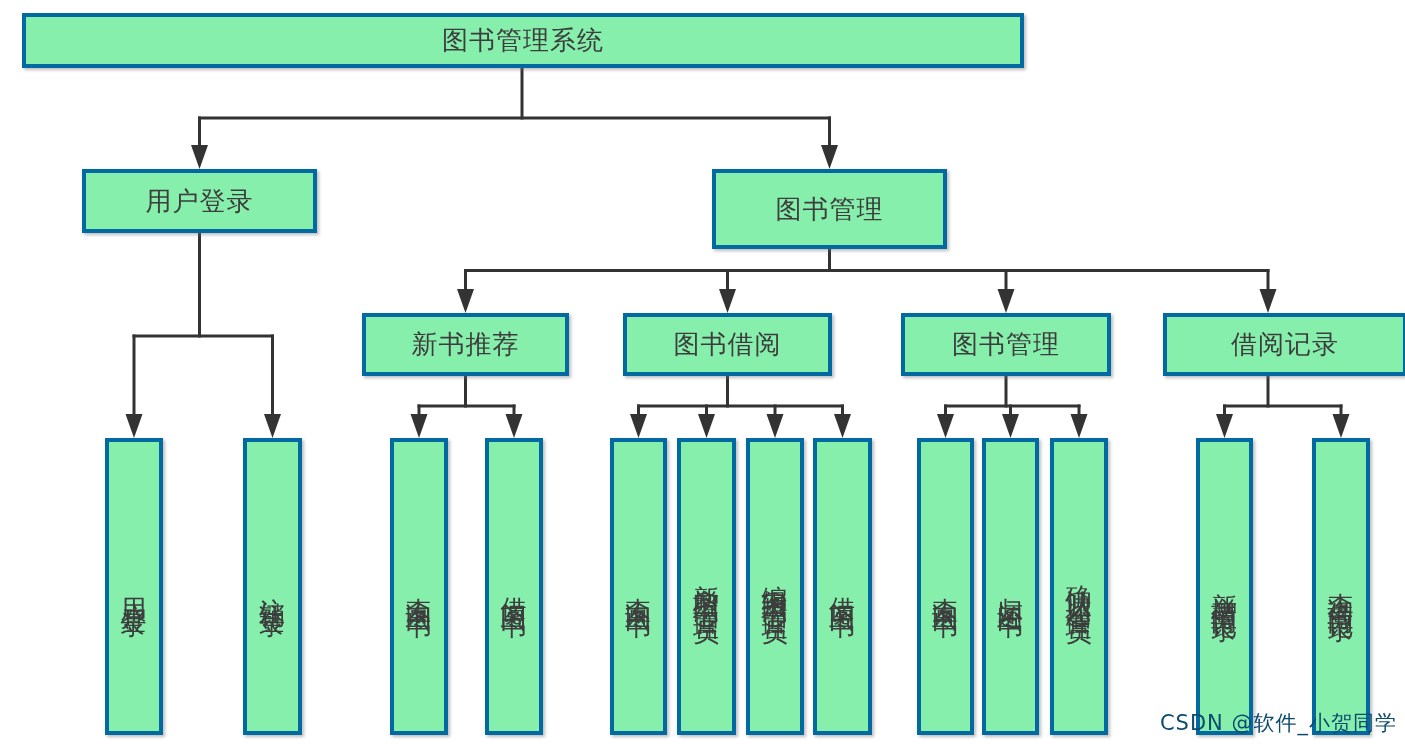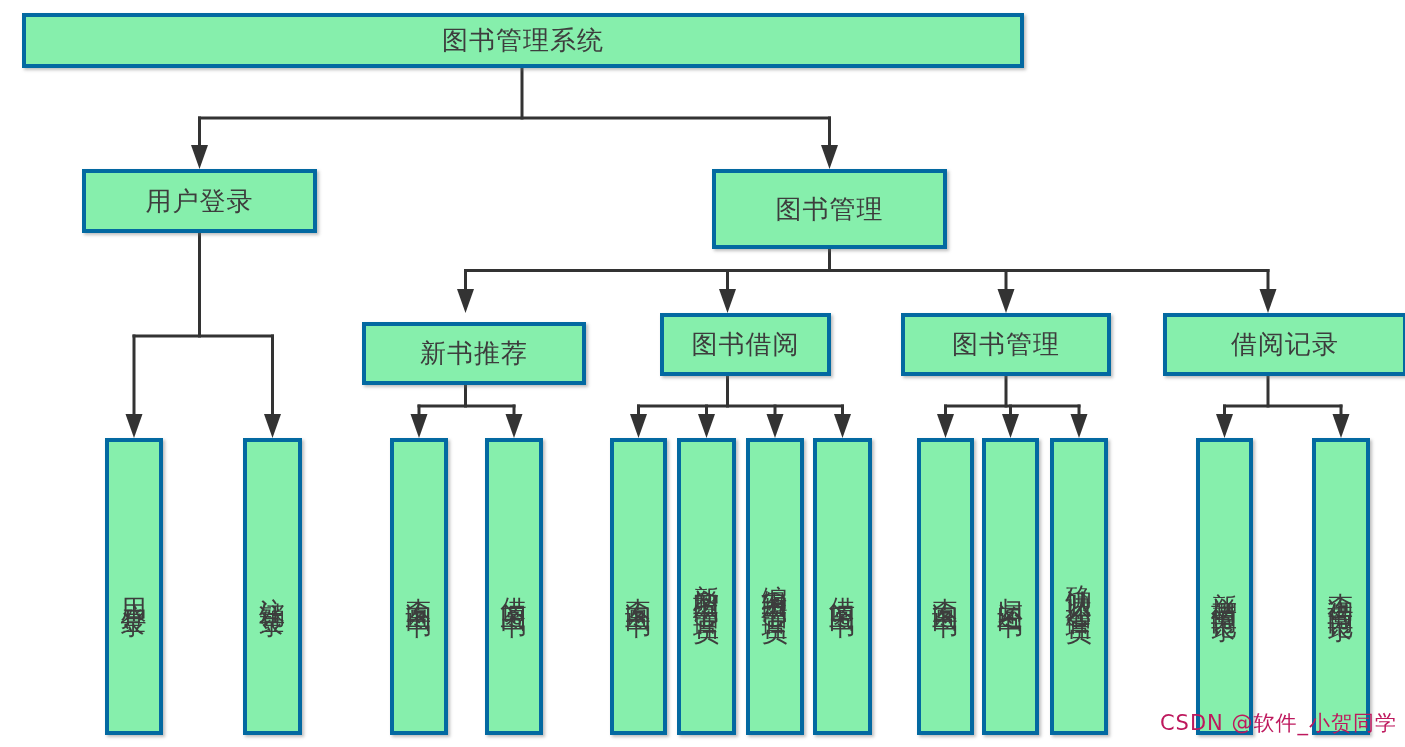--- a/index.html
+++ b/index.html
@@ -19,42 +19,42 @@
     writing-mode:vertical-rl;text-orientation:mixed;
     font-size:26px;letter-spacing:5px;line-height:1;white-space:nowrap;
   }
   
   .n-root{left:22px;top:13px;width:1002px;height:55px;}
   
   .n-userlogin{left:82px;top:169px;width:235px;height:64px;}
   .n-bookmgmt{left:712px;top:169px;width:235px;height:80px;}
   
   .lvl3{top:313px;height:63px;}
-  .n-newbook{left:362px;width:224px;margin-top:9px;}
-  .n-bookborrow{left:623px;width:171px;margin-left:37px;}
+  .n-newbook{left:362px;width:207px;}
+  .n-bookborrow{left:623px;width:209px;}
   .n-currentborrow{left:901px;width:210px;}
   .n-borrowrecords{left:1163px;width:244px;}
   
   .leaf{top:438px;height:297px;}
   .n-a1{left:105px;width:58px;}
   .n-a2{left:243px;width:59px;}
   .n-b1{left:390px;width:58px;}
   .n-b2{left:485px;width:58px;}
   .n-c1{left:610px;width:57px;}
   .n-c2{left:677px;width:59px;}
   .n-c3{left:746px;width:58px;}
   .n-c4{left:813px;width:59px;}
   .n-d1{left:917px;width:57px;}
   .n-d2{left:982px;width:57px;}
   .n-d3{left:1050px;width:58px;}
   .n-e1{left:1196px;width:57px;}
   .n-e2{left:1312px;width:58px;}
   .watermark{
     position:absolute;right:8px;bottom:10px;z-index:5;
-    color:#be185d;font-size:21px;letter-spacing:1px;white-space:nowrap;
+    color:#0c4a6e;font-size:21px;letter-spacing:1px;white-space:nowrap;
   }
 </style>
 </head>
 <body>
 
 <div id="canvas">
 
   <svg class="wires" width="1405" height="747" viewBox="0 0 1405 747">
     <g stroke="#333333" stroke-width="3" fill="none">
 

